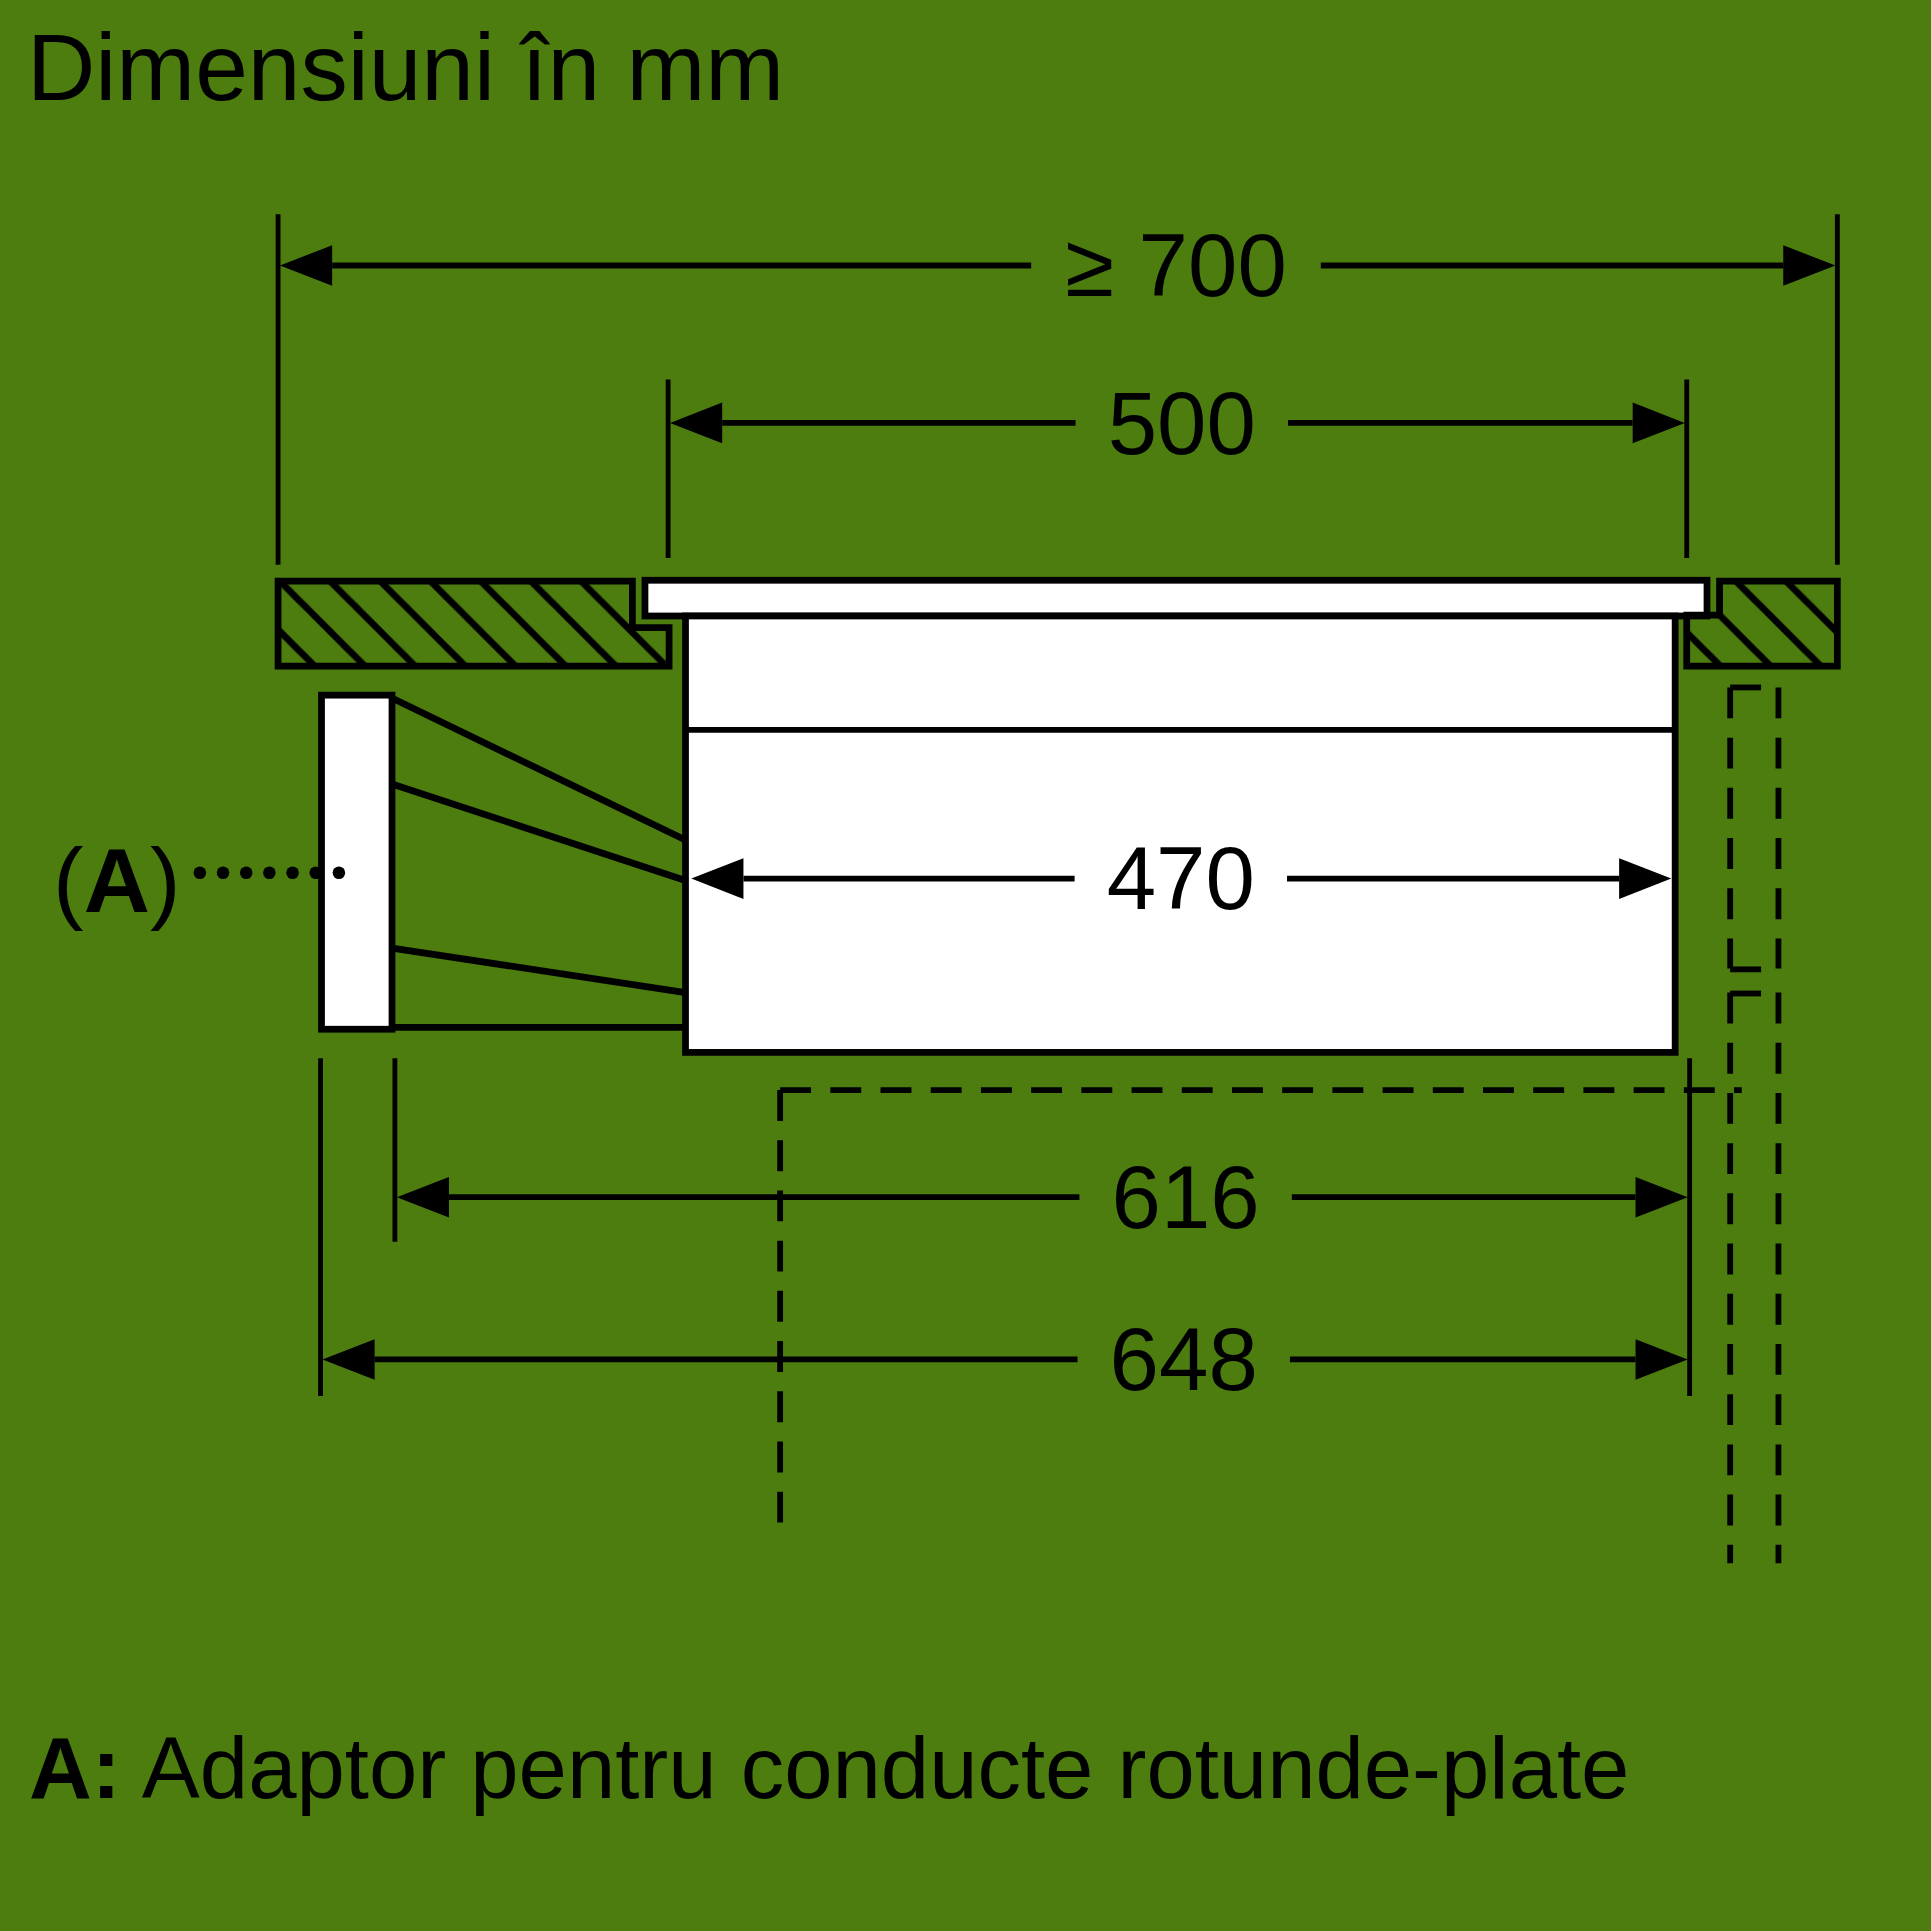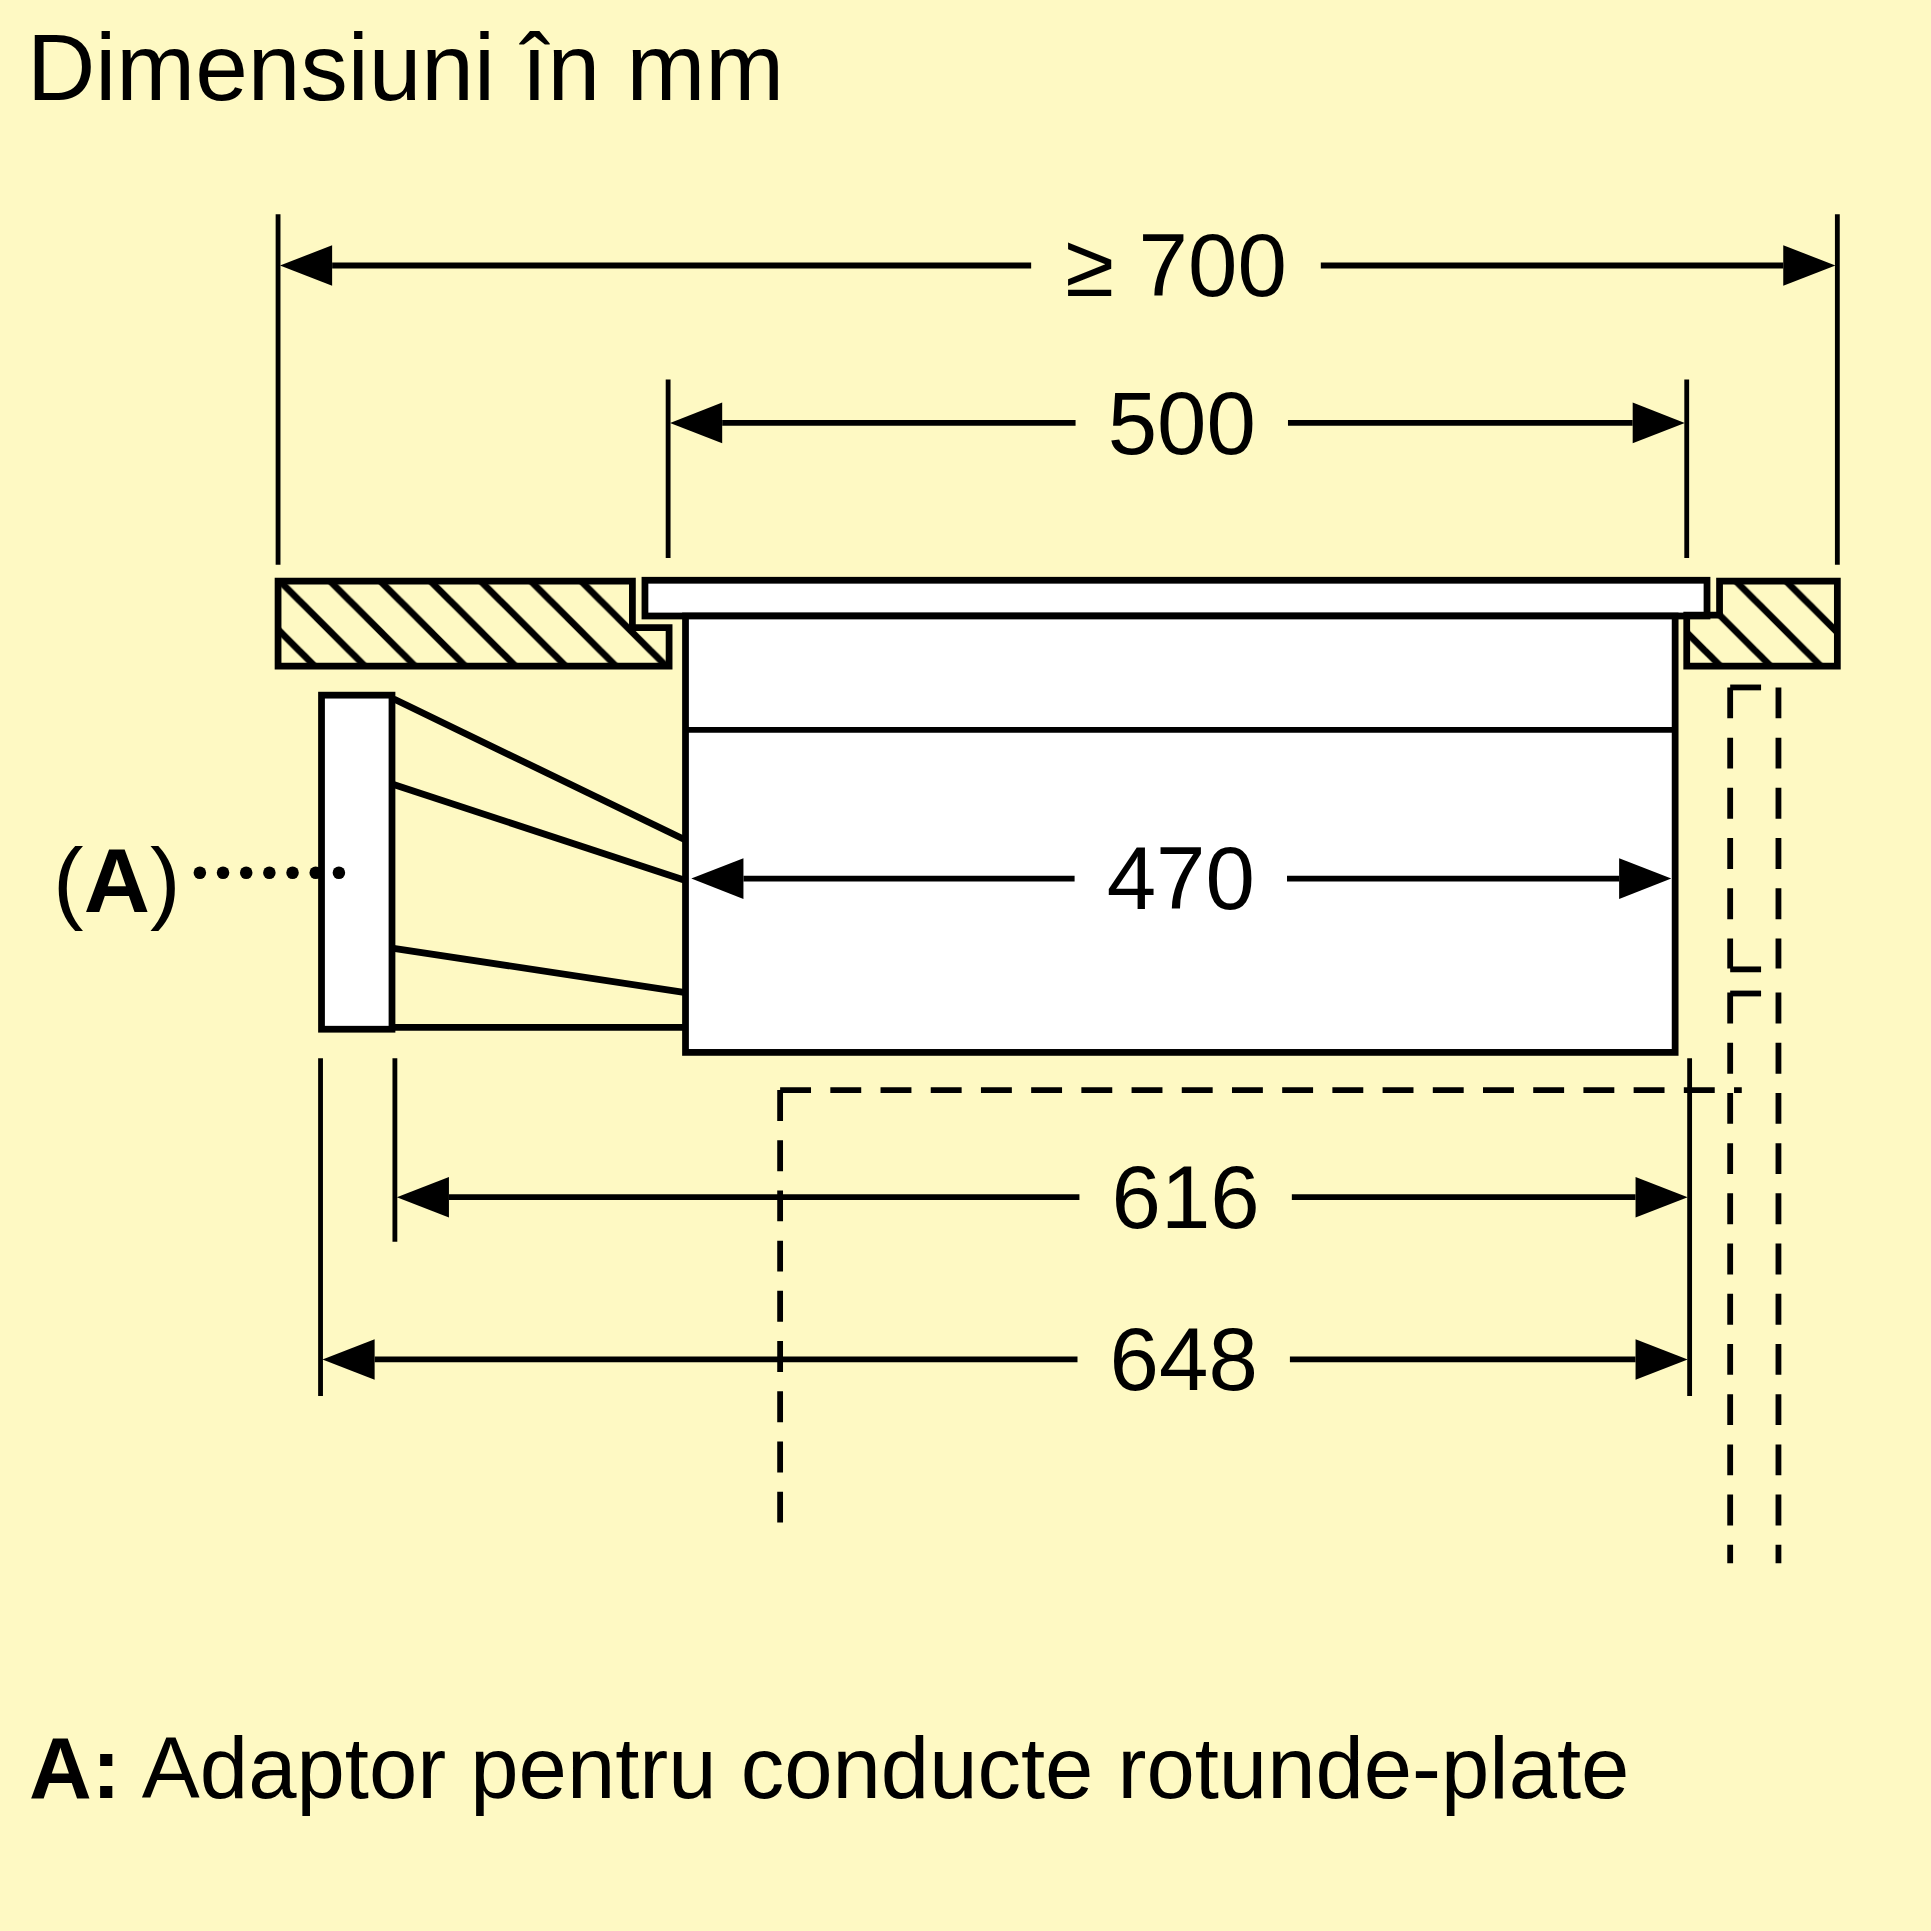--- a/index.html
+++ b/index.html
@@ -1,20 +1,20 @@
 <!DOCTYPE html>
 <html><head>
 <meta charset="utf-8">
 <style>
   html, body { margin: 0; padding: 0; background: #ffffff; }
   .canvas {
     width: 1931px;
     height: 1931px;
     position: relative;
-    background: #fef9c3;
+    background: #4d7c0f;
     font-family: "Liberation Sans", sans-serif;
   }
   svg { display: block; }
   .outline   { fill: #ffffff; stroke: #000; stroke-width: 7; }
   .hatched   { stroke: #000; stroke-width: 7; }
   .thin      { stroke: #000; stroke-width: 6; fill: none; }
   .funnel    { stroke: #000; stroke-width: 7; fill: none; }
   .dimline   { stroke: #000; stroke-width: 6; fill: none; }
   .extline   { stroke: #000; stroke-width: 5; fill: none; }
   .dashline  { stroke: #000; stroke-width: 6; fill: none; stroke-dasharray: 32 20; }

